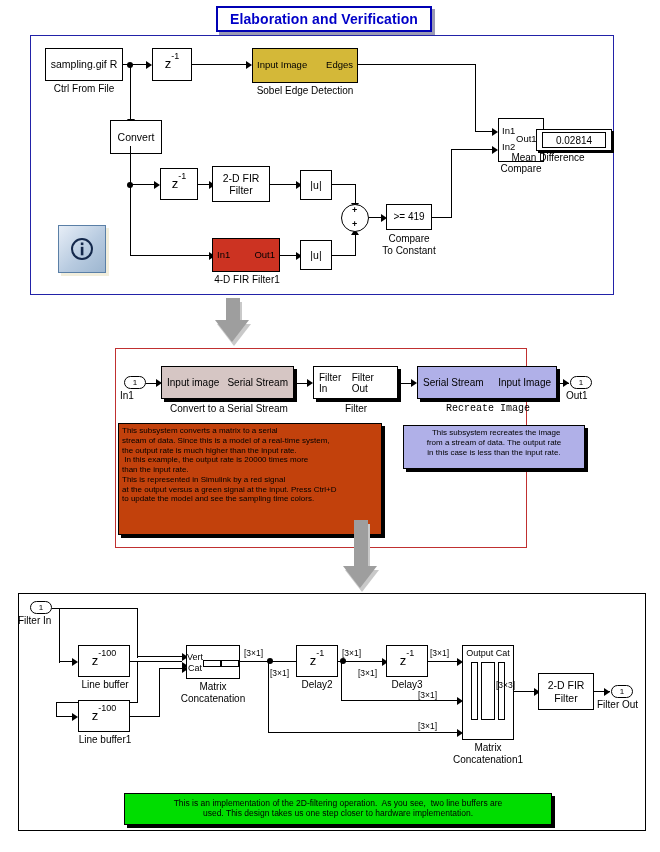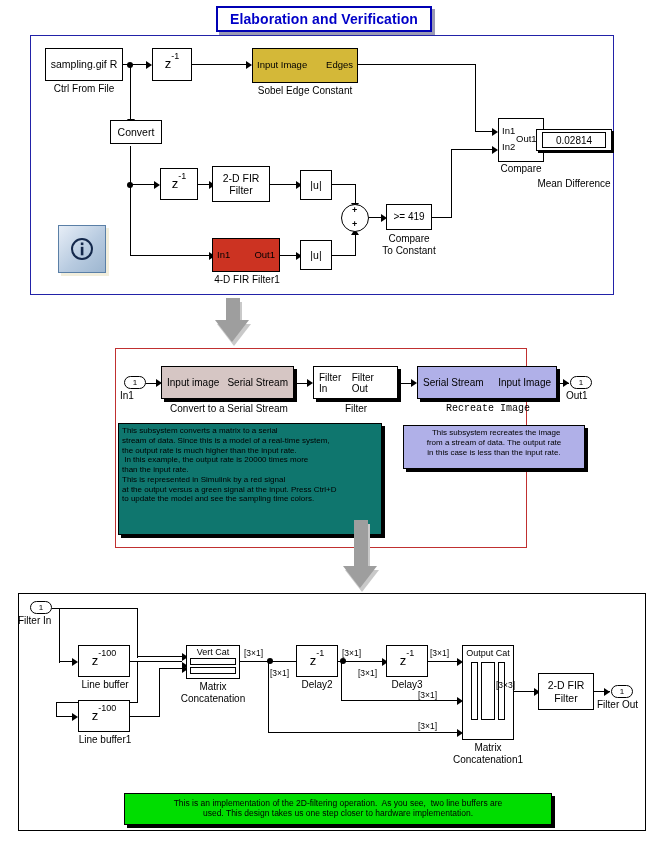--- a/index.html
+++ b/index.html
@@ -59,21 +59,21 @@
   
   #info-icon{left:58px;top:225px;width:46px;height:46px;
       background:linear-gradient(135deg,#e7eef7 0%,#b8cbe0 55%,#9db6d0 100%);
       border:1px solid #5a7fa6;box-shadow:3px 3px 0 #f2eedc;
       display:flex;align-items:center;justify-content:center;}
   #info-icon svg{display:block;}
   
   .note{position:absolute;box-sizing:border-box;border:1.3px solid #000;
       box-shadow:3px 3px 0 #000;font-size:8px;line-height:1.22;
       padding:2px 3px;white-space:pre;}
-  #note-serial{left:118px;top:423px;width:264px;height:112px;background:#0f766e;}
+  #note-serial{left:118px;top:423px;width:264px;height:112px;background:#c2410c;}
   #note-recreate{left:403px;top:425px;width:182px;height:44px;background:#b0b0e8;
       text-align:center;}
   #note-green{left:124px;top:793px;width:428px;height:32px;background:#00dd00;
       text-align:center;font-size:8.5px;padding-top:4px;}
   
   .bigarrow{position:absolute;}
   .bigarrow .stem{position:absolute;background:#9e9e9e;}
   .bigarrow .head{position:absolute;width:0;height:0;
       border-left:17px solid transparent;border-right:17px solid transparent;
       border-top:22px solid #9e9e9e;}
@@ -107,28 +107,28 @@
   <span class="zbase">z</span>
     <span class="zexp">-1</span>
 </div>
 <div class="wire h" style="left:192px;top:64px;width:55px;"></div>
 <div class="arw" style="left:246px;top:60.5px;"></div>
 
 <div class="blk" style="left:252px;top:48px;width:106px;height:35px;background:#d4b838;justify-content:space-between;padding:0 4px;font-size:9.5px;">
   <span>Input Image</span>
   <span>Edges</span>
 </div>
-<div class="lbl" style="left:245px;top:85px;width:120px;">Sobel Edge Constant</div>
+<div class="lbl" style="left:245px;top:85px;width:120px;">Sobel Edge Detection</div>
 
 <div class="wire h" style="left:358px;top:64px;width:118px;"></div>
 <div class="wire v" style="left:474.6px;top:64px;height:68px;"></div>
 <div class="wire h" style="left:474.6px;top:131px;width:19px;"></div>
 <div class="arw" style="left:492px;top:127.5px;"></div>
 
-<div class="blk" style="left:110px;top:120px;width:52px;height:24px;">
+<div class="blk" style="left:110px;top:120px;width:52px;height:34px;">
   <span>Convert</span>
 </div>
 <div class="wire v" style="left:130px;top:146px;height:110px;"></div>
 
 <div class="wire h" style="left:130px;top:184px;width:25px;"></div>
 <div class="arw" style="left:154px;top:180.5px;"></div>
 <div class="abs" style="left:127px;top:181.5px;width:6px;height:6px;border-radius:50%;background:#000;"></div>
 
 <div class="wire h" style="left:130px;top:255px;width:80px;"></div>
 <div class="arw" style="left:209px;top:251.5px;"></div>
@@ -188,21 +188,21 @@
 <div class="blk" style="left:498px;top:118px;width:46px;height:44px;"></div>
 <div class="abs" style="left:502px;top:125px;font-size:9.5px;">In1</div>
 <div class="abs" style="left:502px;top:141px;font-size:9.5px;">In2</div>
 <div class="abs" style="left:516px;top:133px;font-size:9.5px;">Out1</div>
 <div class="lbl" style="left:493px;top:163px;width:56px;">Compare</div>
 <div class="wire h" style="left:544px;top:140px;width:18px;"></div>
 
 <div class="abs" id="mean-display">
   <div class="inner">0.02814</div>
 </div>
-<div class="lbl" style="left:518px;top:152px;width:112px;margin-top:26px;">Mean Difference</div>
+<div class="lbl" style="left:492px;top:152px;width:112px;">Mean Difference</div>
 
 <div class="abs" id="info-icon">
   <svg width="26" height="26" viewBox="0 0 26 26">
     <circle cx="13" cy="13" r="10" fill="none" stroke="#14284b" stroke-width="2"></circle>
     <rect x="11.8" y="6.5" width="2.6" height="2.6" fill="#14284b"></rect>
     <rect x="11.8" y="10.8" width="2.6" height="8.5" fill="#14284b"></rect>
   </svg>
 </div>
 
 <div class="bigarrow" style="left:212px;top:298px;width:44px;height:48px;">
@@ -302,21 +302,21 @@
 <div class="blk zblk" style="left:78px;top:700px;width:52px;height:32px;">
   <span class="zbase">z</span>
     <span class="zexp">-100</span>
 </div>
 <div class="lbl" style="left:72px;top:734px;width:66px;">Line buffer1</div>
 <div class="wire h" style="left:130px;top:716px;width:30px;"></div>
 <div class="wire v" style="left:158.6px;top:668px;height:48px;"></div>
 <div class="wire h" style="left:158.6px;top:668px;width:25px;"></div>
 <div class="arw" style="left:182px;top:664.5px;"></div>
 
-<div class="blk" style="left:186px;top:645px;width:54px;height:34px;flex-direction:column;justify-content:flex-start;padding-top:1px;font-size:9px;">
+<div class="blk" style="left:186px;top:645px;width:54px;height:34px;justify-content:flex-start;padding-top:1px;font-size:9px;">
   <span>Vert Cat</span>
   <span style="display:block;width:44px;height:5px;border:1px solid #000;margin-top:1px;"></span>
   <span style="display:block;width:44px;height:5px;border:1px solid #000;margin-top:2px;"></span>
 </div>
 <div class="lbl" style="left:167px;top:681px;width:92px;">Matrix
 Concatenation</div>
 
 <div class="wire h" style="left:240px;top:661px;width:70px;"></div>
 <div class="sig" style="left:244px;top:648px;">[3×1]</div>
 <div class="abs" style="left:267px;top:658px;width:6px;height:6px;border-radius:50%;background:#000;"></div>

